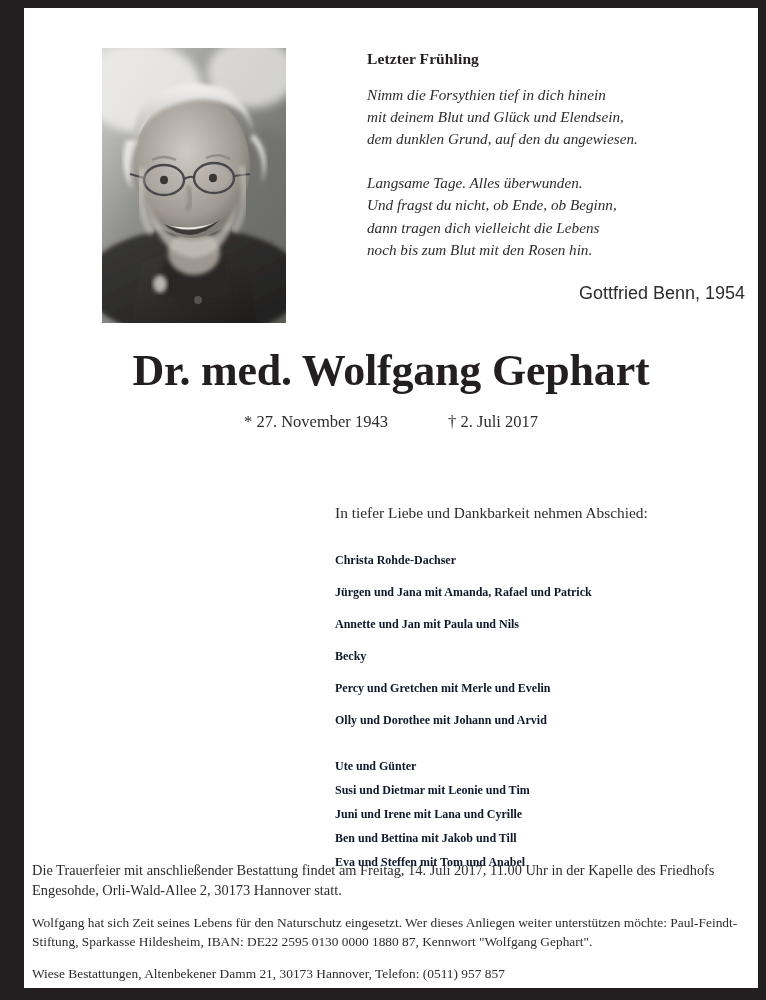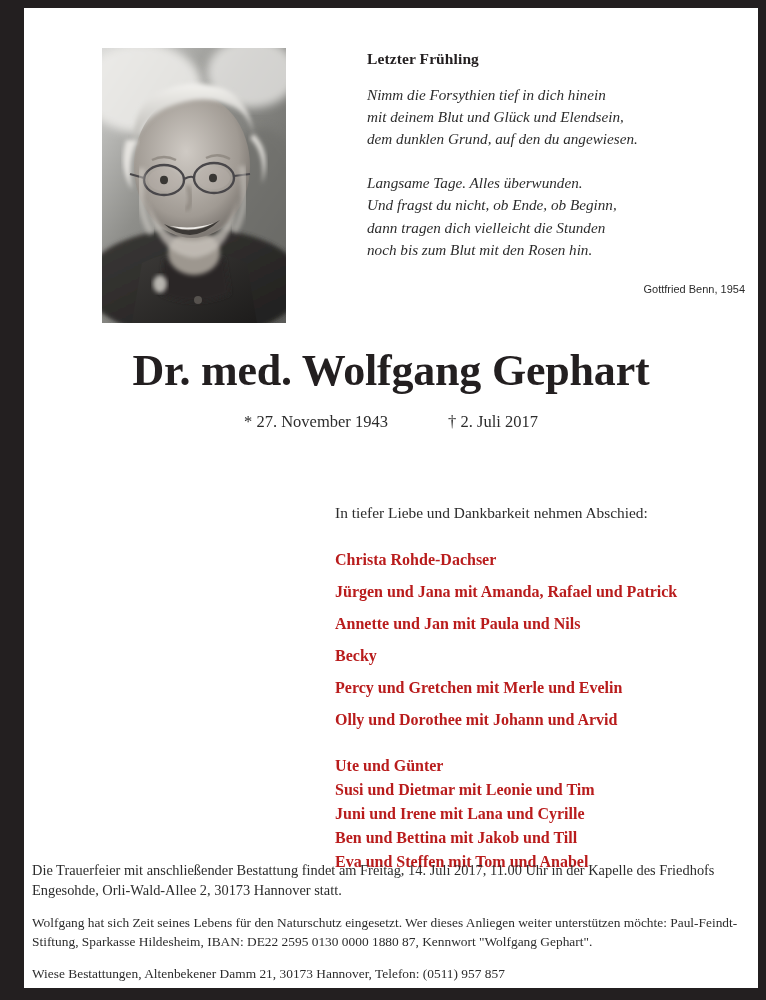--- a/index.html
+++ b/index.html
@@ -64,21 +64,21 @@
   .poem-stanza {
     font-style: italic;
     font-size: 15.2px;
     line-height: 22.2px;
     color: #2c2c2c;
     margin: 0 0 22px 0;
   }
   .poem-stanza div { white-space: nowrap; }
   .poem-credit {
     font-family: "Liberation Sans", "DejaVu Sans", sans-serif;
-    font-size: 11px;
+    font-size: 18px;
     color: #2c2c2c;
     text-align: right;
     margin-top: 4px;
     padding-right: 2px;
   }
 
   
   .name-block {
     position: absolute;
     left: 0; right: 0;
@@ -110,23 +110,23 @@
   }
   .mourn-intro {
     font-size: 15.4px;
     color: #2c2c2c;
     margin: 0 0 26px 0;
     white-space: nowrap;
   }
   .family-group { margin-bottom: 22px; }
   .family-group:last-child { margin-bottom: 0; }
   .family-line {
-    font-size: 16px;
+    font-size: 12px;
     font-weight: bold;
-    color: #b91c1c;
+    color: #0f172a;
     line-height: 24px;
     white-space: nowrap;
   }
   .family-group.lead .family-line { margin-bottom: 8px; }
 
   
   .footer {
     position: absolute;
     left: 8px;
     right: 8px;
@@ -219,21 +219,21 @@
 
         <div class="poem-stanza">
           <div>Nimm die Forsythien tief in dich hinein</div>
           <div>mit deinem Blut und Glück und Elendsein,</div>
           <div>dem dunklen Grund, auf den du angewiesen.</div>
         </div>
 
         <div class="poem-stanza">
           <div>Langsame Tage. Alles überwunden.</div>
           <div>Und fragst du nicht, ob Ende, ob Beginn,</div>
-          <div>dann tragen dich vielleicht die Stunden</div>
+          <div>dann tragen dich vielleicht die Lebens</div>
           <div>noch bis zum Blut mit den Rosen hin.</div>
         </div>
 
         <div class="poem-credit">Gottfried Benn, 1954</div>
       </div>
     </div>
 
     <div class="name-block">
       <h1 class="deceased-name">Dr. med. Wolfgang Gephart</h1>
       <div class="dates-row">

